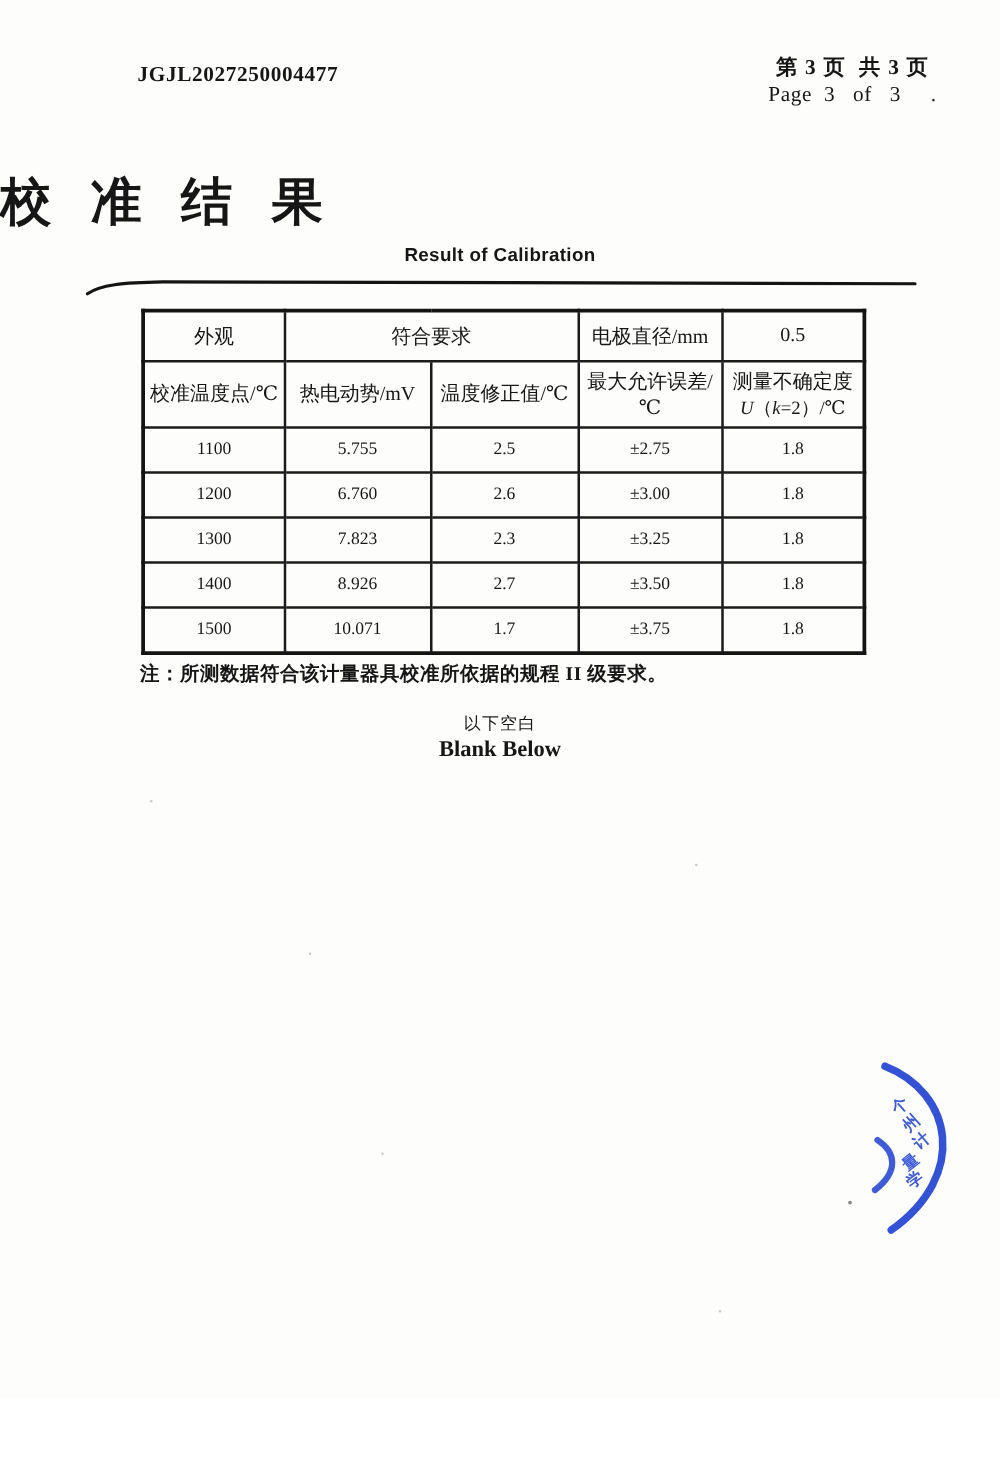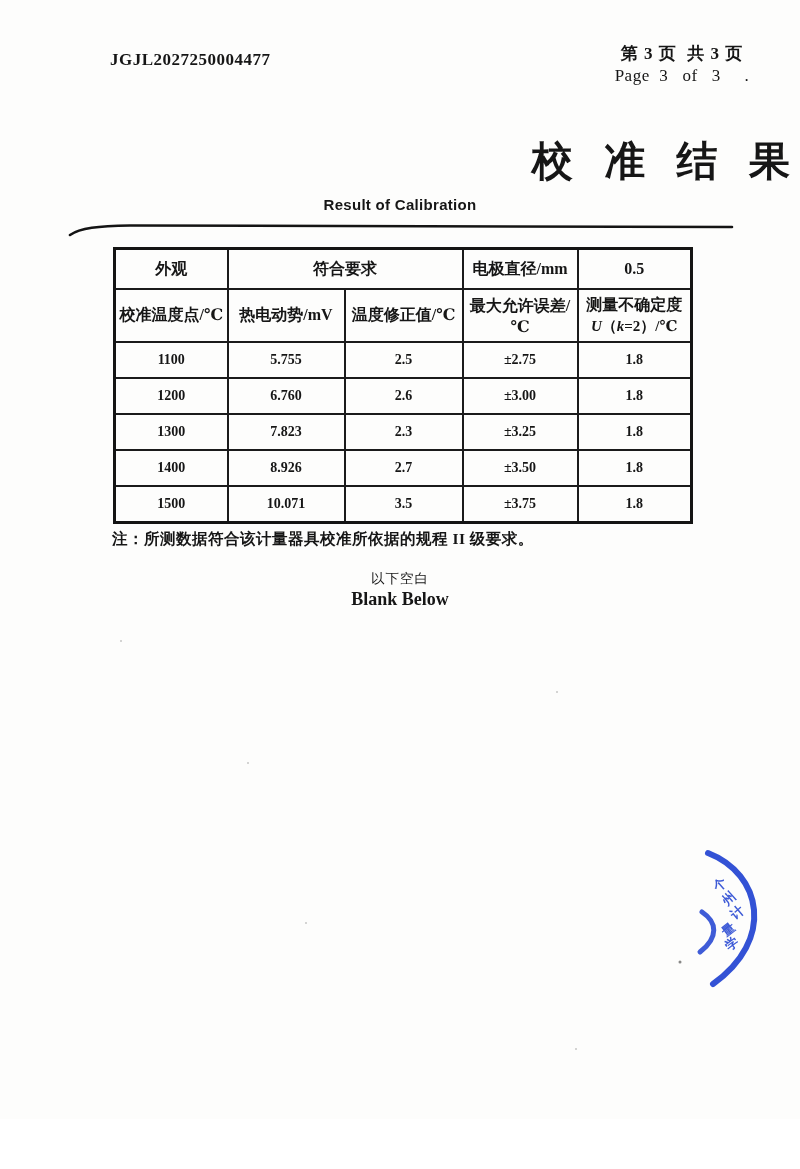--- a/index.html
+++ b/index.html
@@ -19,36 +19,35 @@
     font-size: 17px; font-weight: bold; letter-spacing: 0.5px;
     font-family: "Liberation Serif", serif;
   }
   .page-num { position: absolute; left: 612px; top: 42px; width: 140px; text-align: center; }
   .page-num-cn { font-size: 17px; font-weight: bold; letter-spacing: 1px; white-space: pre; }
   .page-num-en { font-size: 17px; font-weight: normal; margin-top: 1px; letter-spacing: 0.5px; white-space: pre; }
 
   
   .title-cn {
     position: absolute; left: 0; right: 0; top: 134px;
-    text-align: right; font-size: 41px; font-weight: bold;
+    text-align: left; font-size: 41px; font-weight: bold;
     letter-spacing: 10px; font-family: "Liberation Sans", sans-serif;
   }
   .title-en {
     position: absolute; left: 0; right: 0; top: 196px;
     text-align: center; font-size: 15px; font-weight: bold;
     font-family: "Liberation Sans", sans-serif; letter-spacing: 0.3px;
   }
   .rule-svg { position: absolute; left: 64px; top: 220px; }
 
   
   .cal-table {
     position: absolute; left: 113px; top: 247px;
     border-collapse: collapse; table-layout: fixed; width: 577px;
     font-size: 16px;
-    font-weight: bold;
   }
   .cal-table td {
     border: 2px solid #1b1b1b;
     text-align: center; vertical-align: middle;
     padding: 0 2px; overflow: hidden;
   }
   .cal-table { border: 3px solid #141414; }
   .cal-table tr.hrow1 td { height: 38px; }
   .cal-table tr.hrow2 td { height: 51px; }
   .cal-table tr.drow td { height: 34px; font-size: 14px; }
@@ -140,21 +139,21 @@
       <tr class="drow">
         <td>1400</td>
         <td>8.926</td>
         <td>2.7</td>
         <td>±3.50</td>
         <td>1.8</td>
       </tr>
       <tr class="drow">
         <td>1500</td>
         <td>10.071</td>
-        <td>3.5</td>
+        <td>1.7</td>
         <td>±3.75</td>
         <td>1.8</td>
       </tr>
     </tbody>
   </table>
 
   <div class="note">注：所测数据符合该计量器具校准所依据的规程 II 级要求。</div>
 
   <div class="blank-cn">以下空白</div>
   <div class="blank-en">Blank Below</div>

